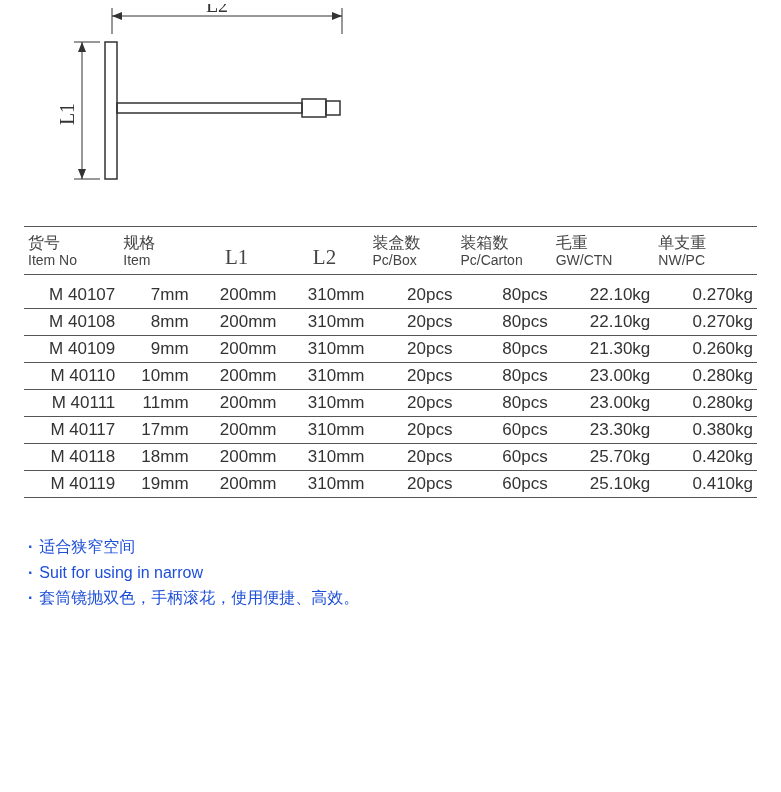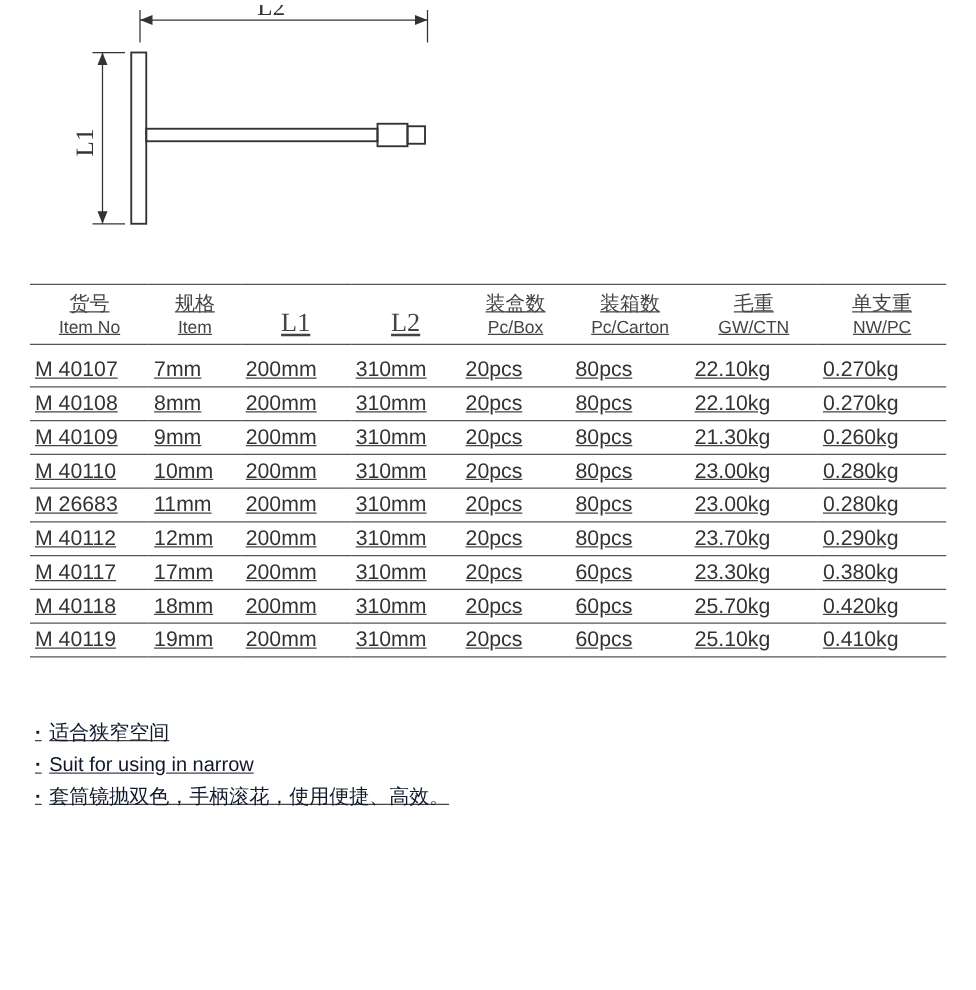--- a/index.html
+++ b/index.html
@@ -6,55 +6,54 @@
   body {
     margin: 0;
     padding: 0;
     width: 781px;
     font-family: Arial, "Microsoft YaHei", sans-serif;
     color: #444;
     background: #fff;
   }
   .wrap {
     padding: 4px 24px 24px 24px;
-    text-decoration: underline;
   }
   .diagram {
     margin: 0 0 28px 28px;
   }
   table {
     width: 100%;
     border-collapse: collapse;
     font-size: 17px;
   }
   thead tr { border-top: 1px solid #555; border-bottom: 1px solid #555; }
   th {
     font-weight: normal;
-    text-align: center;
+    text-align: left;
     padding: 4px 4px;
     font-size: 15px;
     color: #444;
     line-height: 1.2;
     vertical-align: middle;
   }
   th .cn { display:block; font-size:16px; }
   th .en { display:block; font-size:14px; }
   th.single { font-size: 21px; font-family: "Times New Roman", serif; text-align:center; padding-top:18px;}
-  tbody tr { border-bottom: 1px solid #555; }
+  tbody tr { border-bottom: 1px solid #555; text-align: right; }
   tbody tr:first-child td { padding-top:10px; }
   td {
     padding: 3px 4px;
     font-size: 17px;
     color: #333;
     white-space: nowrap;
   }
   .notes {
-    margin-top: 48px;
+    margin-top: 36px;
     font-size: 16px;
-    color: #0f172a;
+    color: #1d4ed8;
     line-height: 1.6;
     padding-left: 4px;
   }
   .notes div::before {
     content: "·";
     margin-right: 6px;
     font-weight: bold;
   }
   .dim-label { font-family:"Times New Roman",serif; font-size:20px; fill:#333; }
 </style>
@@ -165,38 +164,28 @@
           <td>M 40110</td>
           <td>10mm</td>
           <td>200mm</td>
           <td>310mm</td>
           <td>20pcs</td>
           <td>80pcs</td>
           <td>23.00kg</td>
           <td>0.280kg</td>
         </tr>
         <tr>
-          <td>M 26683</td>
+          <td>M 40111</td>
           <td>11mm</td>
           <td>200mm</td>
           <td>310mm</td>
           <td>20pcs</td>
           <td>80pcs</td>
           <td>23.00kg</td>
           <td>0.280kg</td>
-        </tr>
-        <tr>
-          <td>M 40112</td>
-          <td>12mm</td>
-          <td>200mm</td>
-          <td>310mm</td>
-          <td>20pcs</td>
-          <td>80pcs</td>
-          <td>23.70kg</td>
-          <td>0.290kg</td>
         </tr>
         <tr>
           <td>M 40117</td>
           <td>17mm</td>
           <td>200mm</td>
           <td>310mm</td>
           <td>20pcs</td>
           <td>60pcs</td>
           <td>23.30kg</td>
           <td>0.380kg</td>

